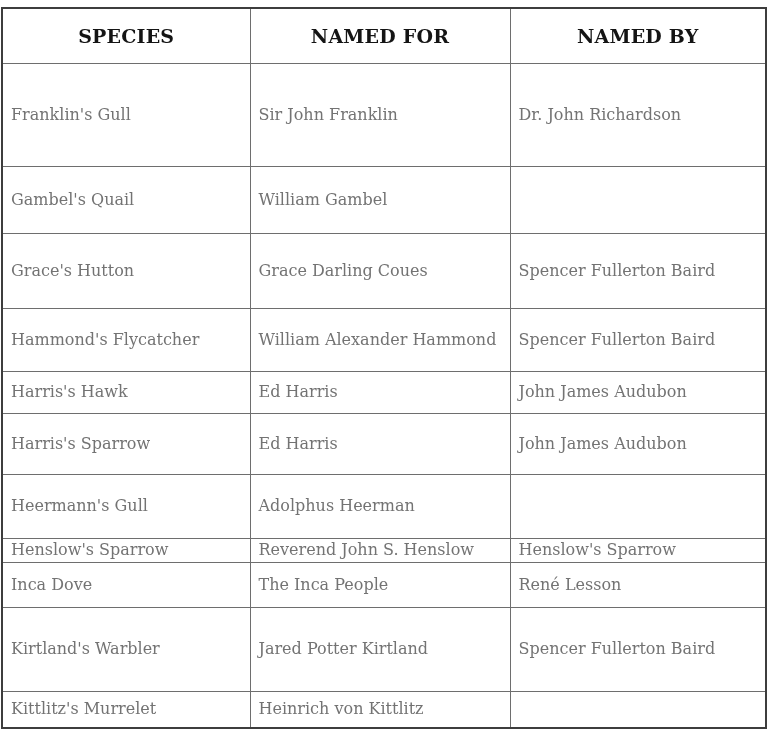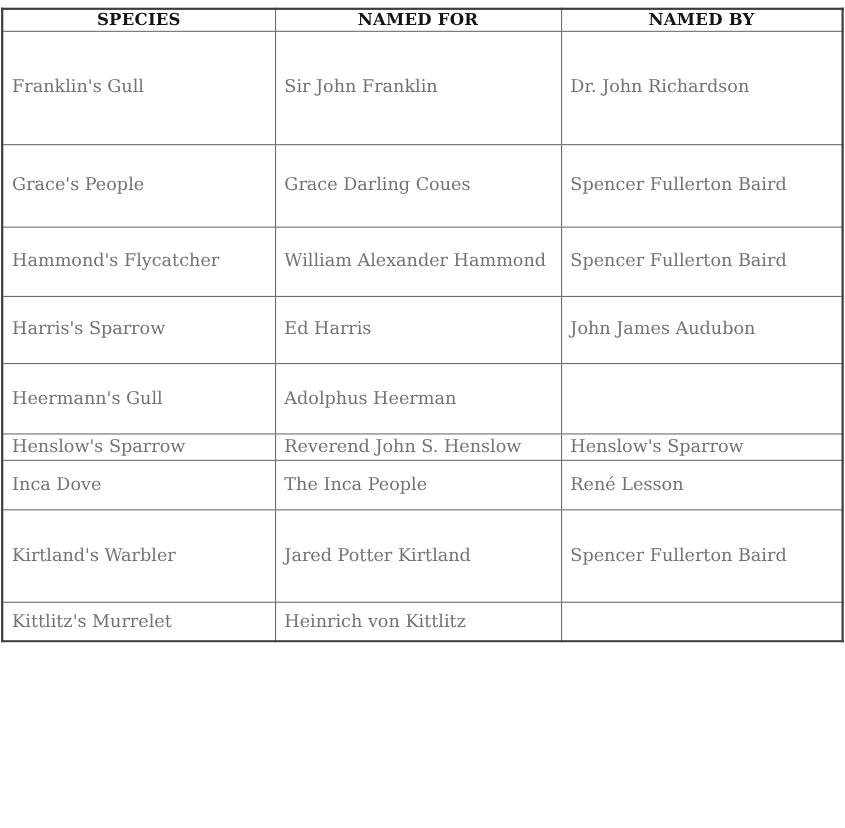--- a/index.html
+++ b/index.html
@@ -19,25 +19,25 @@
     background: #ffffff;
   }
   table.birds th,
   table.birds td {
     border: 1px solid #6e6e6e;
     overflow: hidden;
   }
   table.birds th {
     font-family: "DejaVu Serif", "Liberation Serif", serif;
     font-weight: bold;
-    font-size: 15px;
+    font-size: 19px;
     color: #141414;
     text-align: center;
     vertical-align: middle;
-    padding: 0;
+    padding: 16px;
     letter-spacing: 0.2px;
   }
   table.birds td {
     font-family: "DejaVu Serif", "Liberation Serif", serif;
     font-size: 16px;
     line-height: 1.15;
     color: #737373;
     text-align: left;
     vertical-align: middle;
     padding: 0 4px 0 8px;
@@ -77,29 +77,39 @@
         <th>NAMED FOR</th>
         <th>NAMED BY</th>
       </tr>
     </thead>
     <tbody>
       <tr class="r0">
         <td>Franklin's Gull</td>
         <td>Sir John Franklin</td>
         <td>Dr. John Richardson</td>
       </tr>
+      <tr class="r1">
+        <td>Gambel's Quail</td>
+        <td>William Gambel</td>
+        <td></td>
+      </tr>
       <tr class="r2">
-        <td>Grace's People</td>
+        <td>Grace's Hutton</td>
         <td>Grace Darling Coues</td>
         <td>Spencer Fullerton Baird</td>
       </tr>
       <tr class="r3">
         <td>Hammond's Flycatcher</td>
         <td>William Alexander Hammond</td>
         <td>Spencer Fullerton Baird</td>
+      </tr>
+      <tr class="r4">
+        <td>Harris's Hawk</td>
+        <td>Ed Harris</td>
+        <td>John James Audubon</td>
       </tr>
       <tr class="r5">
         <td>Harris's Sparrow</td>
         <td>Ed Harris</td>
         <td>John James Audubon</td>
       </tr>
       <tr class="r6">
         <td>Heermann's Gull</td>
         <td>Adolphus Heerman</td>
         <td></td>

